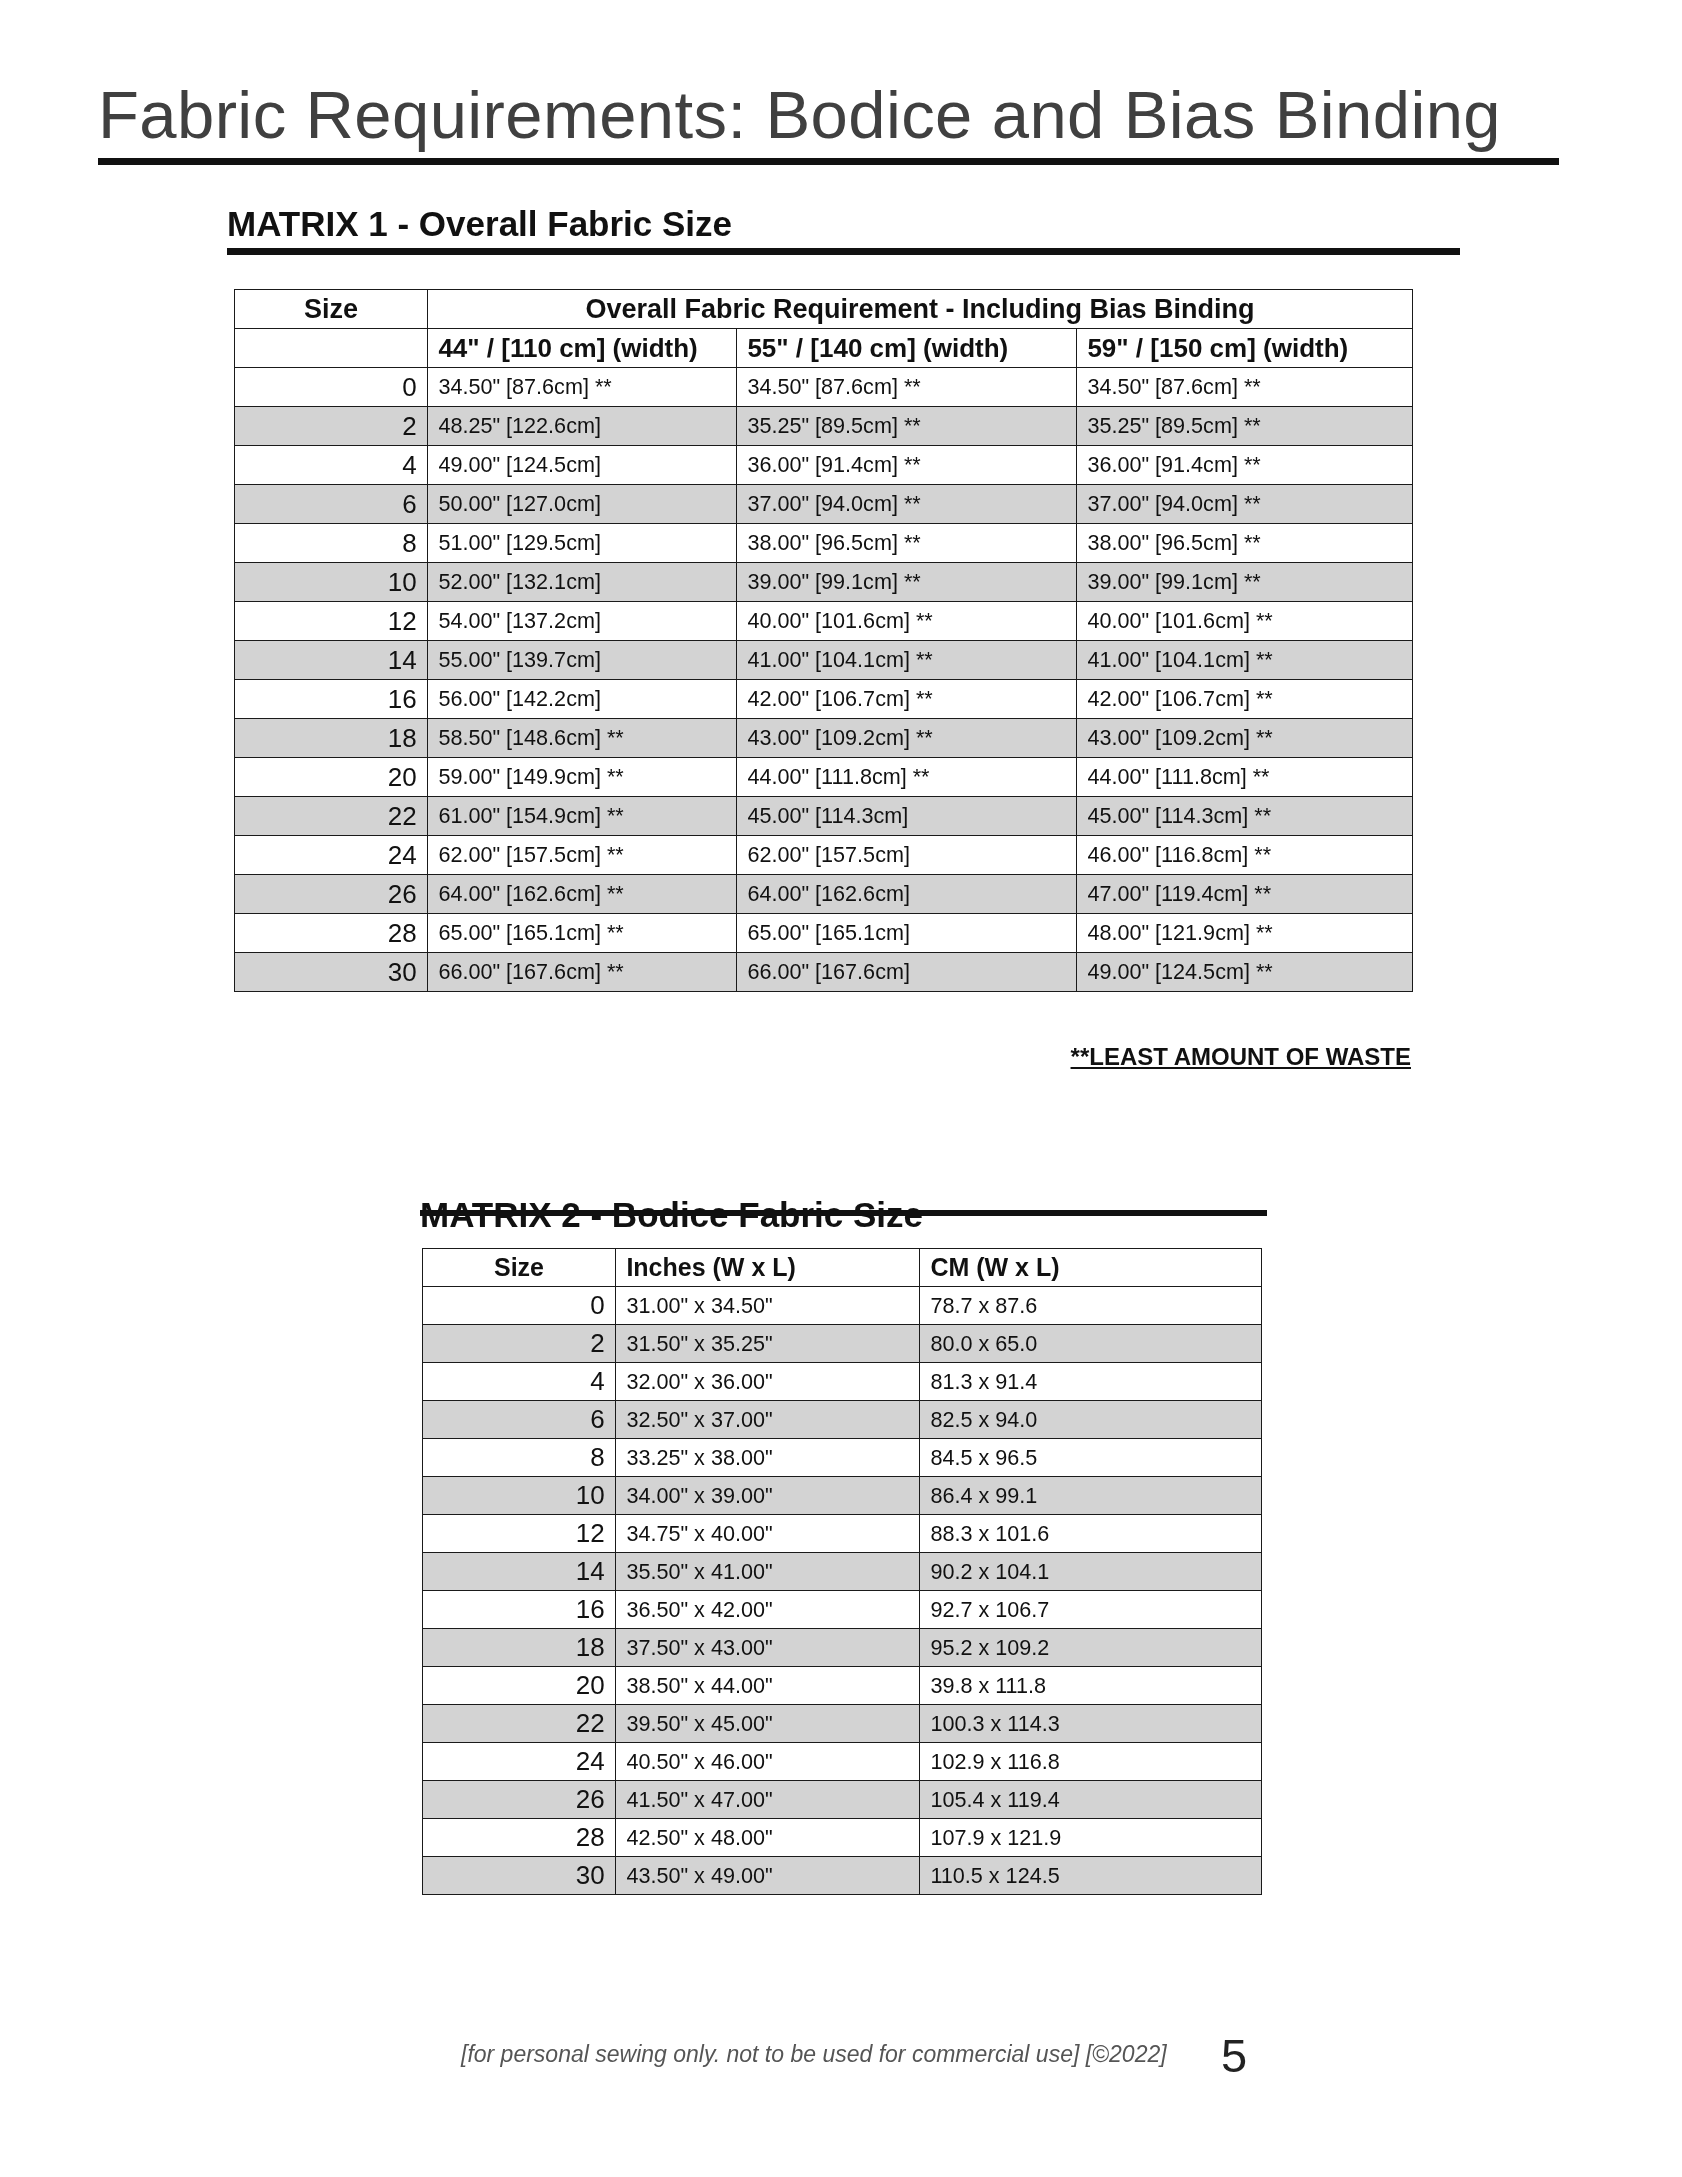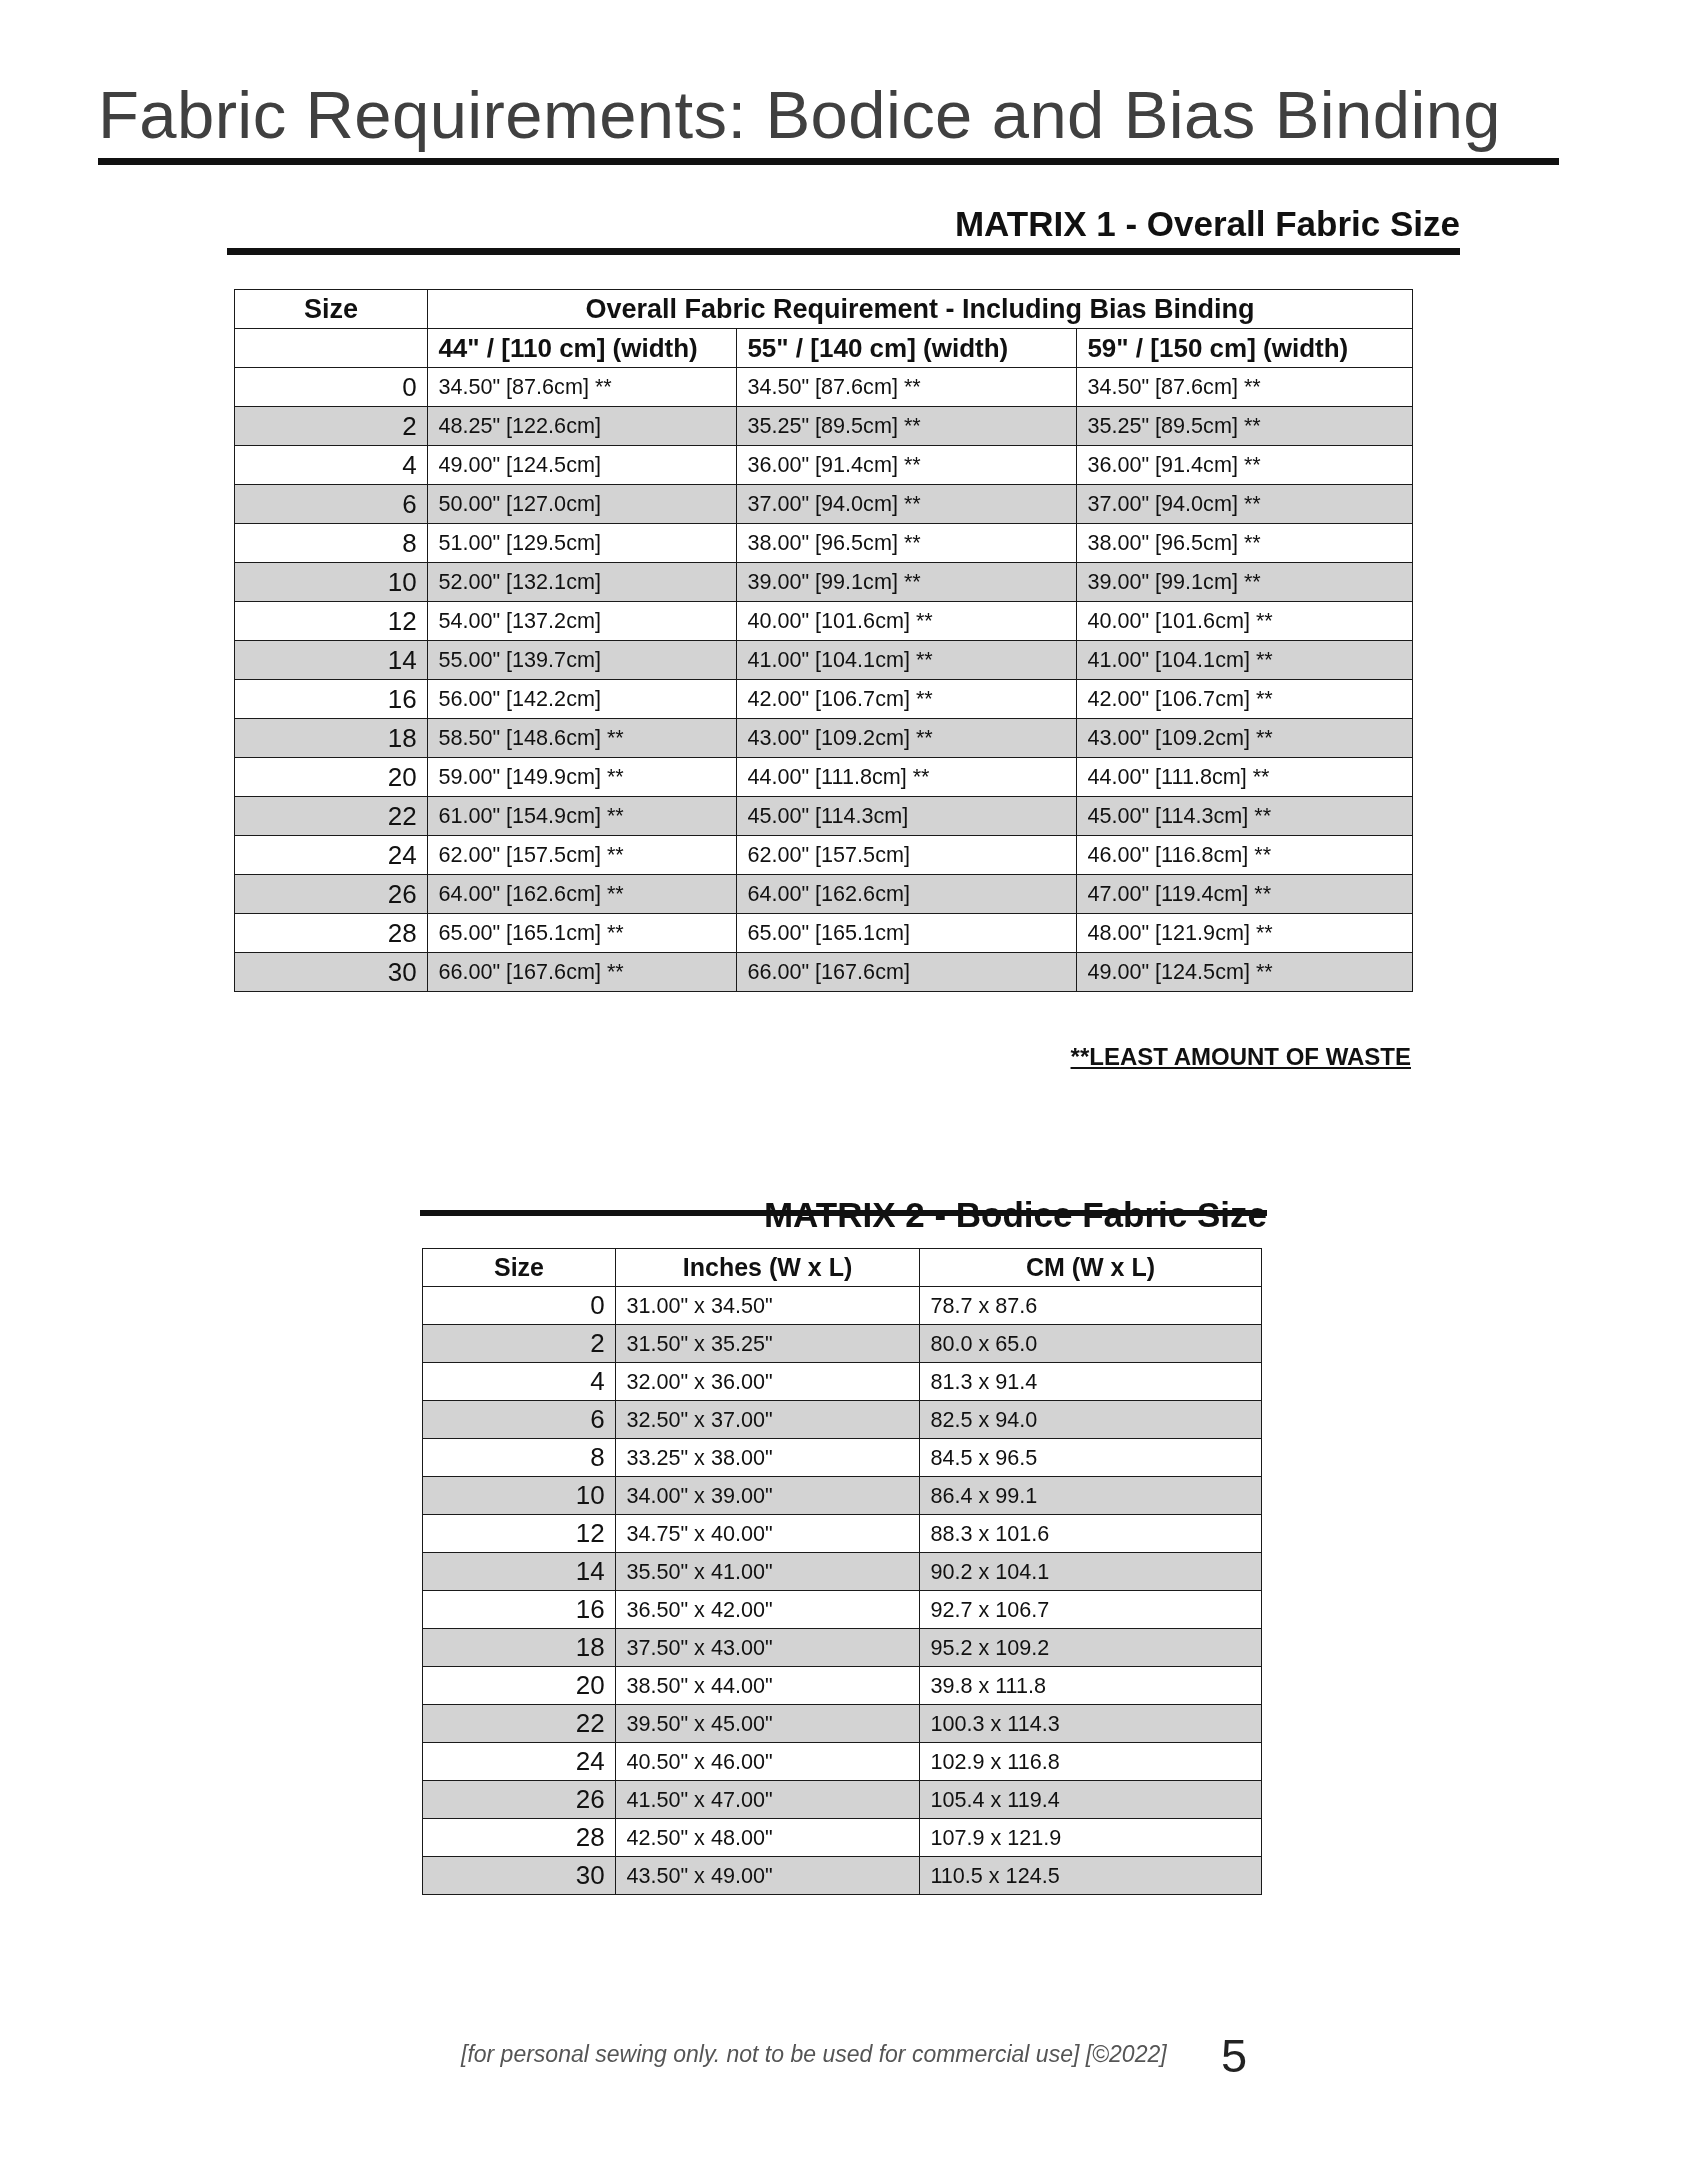--- a/index.html
+++ b/index.html
@@ -1,30 +1,30 @@
 <!DOCTYPE html>
 <html style="font-size:14px"><head>
 <meta charset="utf-8">
 <style>
   html, body { margin: 0; padding: 0; background: #ffffff; }
   body { width: 1683px; height: 2177px; position: relative; overflow: hidden; color: #111; font-family: "Liberation Sans", sans-serif; }
   .page-title { position: absolute; left: 98px; top: 76px; font-size: 67px; font-weight: 400; letter-spacing: 0.4px; color: #404040; white-space: nowrap; }
   .rule { position: absolute; background: #111; }
-  .section-title { position: absolute; font-size: 35px; font-weight: 700; color: #111; white-space: nowrap; text-align: right; }
+  .section-title { position: absolute; font-size: 35px; font-weight: 700; color: #111; white-space: nowrap; text-align: left; }
   table { position: absolute; border-collapse: collapse; table-layout: fixed; border-radius: 27px; }
   td, th { border: 1.7px solid #1a1a1a; padding: 0 10.4px; overflow: hidden; white-space: nowrap; }
   th { font-weight: 700; }
   .t1 td, .t1 th { height: 38px; }
   .t1 .h1 th { font-size: 27px; text-align: center; }
   .t1 .h2 th { font-size: 26px; text-align: left; font-weight: 700; }
   .t1 td { font-size: 21.6px; }
   .size { text-align: right; font-size: 26px !important; font-weight: 500; }
   .t2 td, .t2 th { height: 37px; }
   .t2 .h1 th { font-size: 25px; text-align: center; }
-  .t2 .h2 th { font-size: 25px; text-align: center; }
+  .t2 .h2 th { font-size: 25px; text-align: left; }
   .t2 .h2 th.sz { text-align: center; }
   .t2 td { font-size: 21.6px; }
   tr.alt td { background: #d3d3d3; }
   .note { position: absolute; font-size: 24px; font-weight: 700; white-space: nowrap; }
   .footer { position: absolute; top: 2041px; left: 450px; font-size: 23px; font-style: italic; color: #555; white-space: nowrap; margin-left: 11px; }
   .pagenum { position: absolute; top: 2028px; left: 1221px; font-size: 47px; color: #222; }
 </style>
 </head>
 <body>
 

